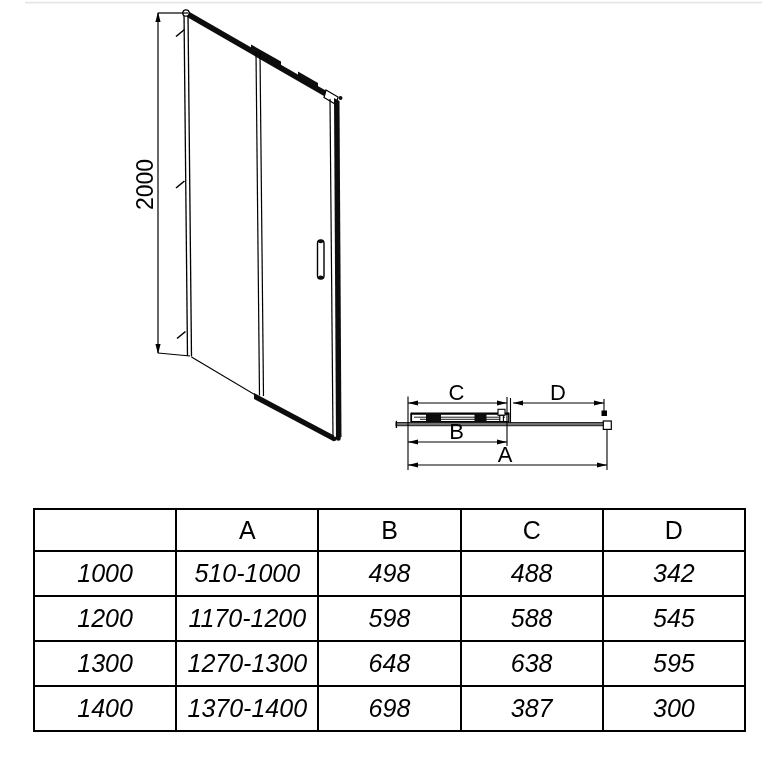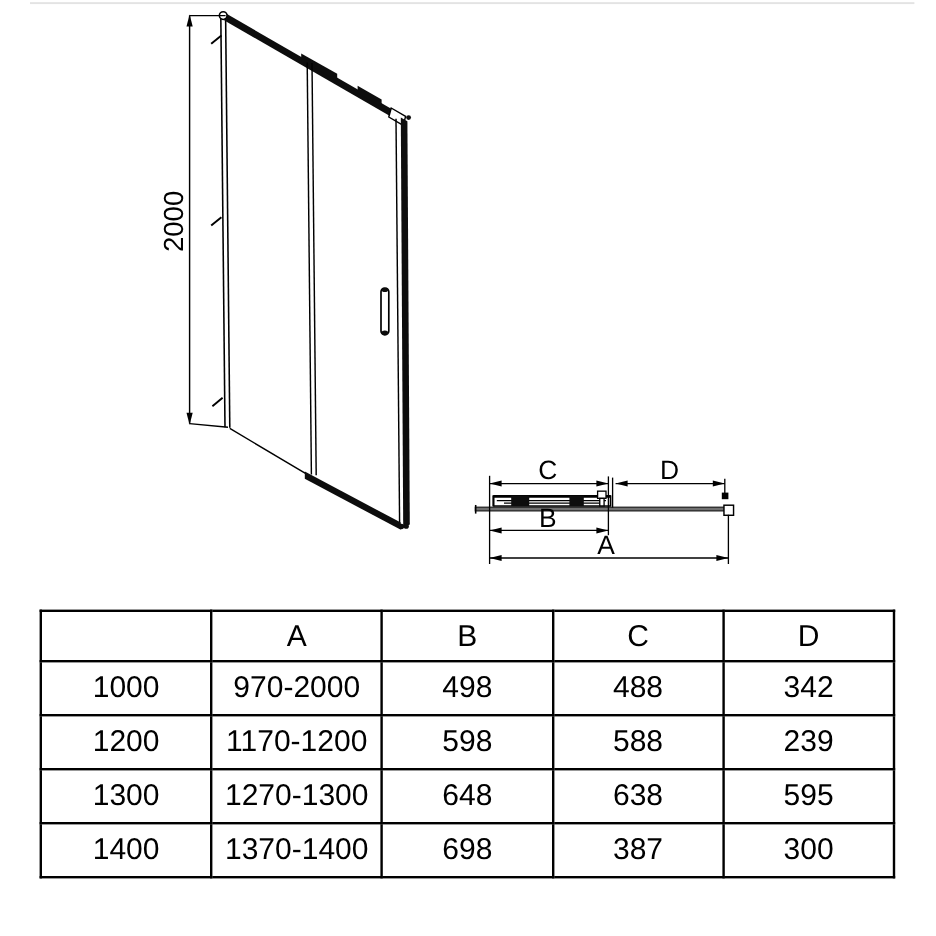--- a/index.html
+++ b/index.html
@@ -14,21 +14,21 @@
   table.dims{
     position:absolute;left:33px;top:508px;width:713px;
     border-collapse:collapse;table-layout:fixed;
     font-size:25px;text-align:center;
   }
   table.dims th,table.dims td{
     border:2px solid #000;font-weight:400;padding:0;
     white-space:nowrap;overflow:hidden;
   }
   table.dims thead th{height:40px;}
-  table.dims tbody td{height:43px;}
+  table.dims tbody td{height:43px;font-style:italic;}
 </style>
 </head>
 <body>
 
 <div class="page">
 
   <svg class="drawing" width="780" height="500" viewBox="0 0 780 500">
 
     <rect x="25" y="1.8" width="737" height="1.6" fill="#e3e3e3"></rect>
 
@@ -138,31 +138,31 @@
         <th></th>
         <th>A</th>
         <th>B</th>
         <th>C</th>
         <th>D</th>
       </tr>
     </thead>
     <tbody>
       <tr>
         <td>1000</td>
-        <td>970-2000</td>
+        <td>510-1000</td>
         <td>498</td>
         <td>488</td>
         <td>342</td>
       </tr>
       <tr>
         <td>1200</td>
         <td>1170-1200</td>
         <td>598</td>
         <td>588</td>
-        <td>239</td>
+        <td>545</td>
       </tr>
       <tr>
         <td>1300</td>
         <td>1270-1300</td>
         <td>648</td>
         <td>638</td>
         <td>595</td>
       </tr>
       <tr>
         <td>1400</td>

